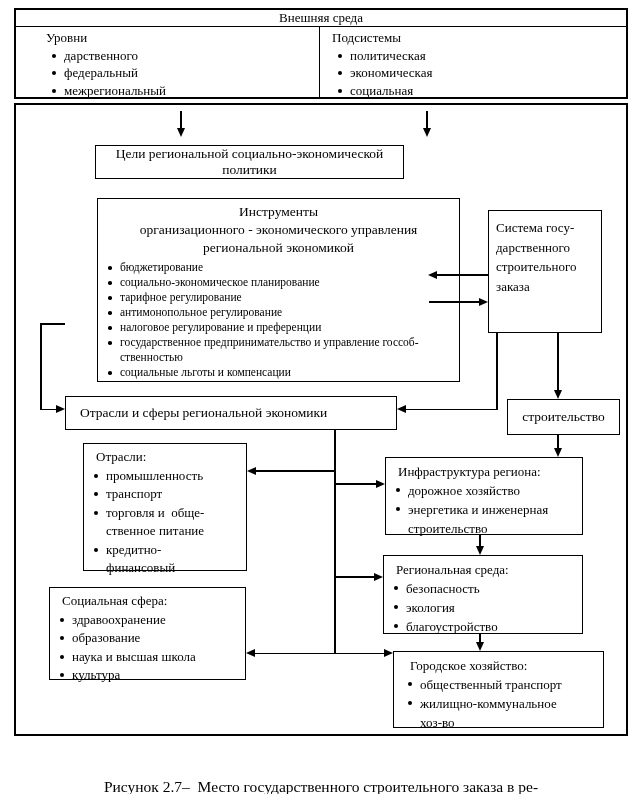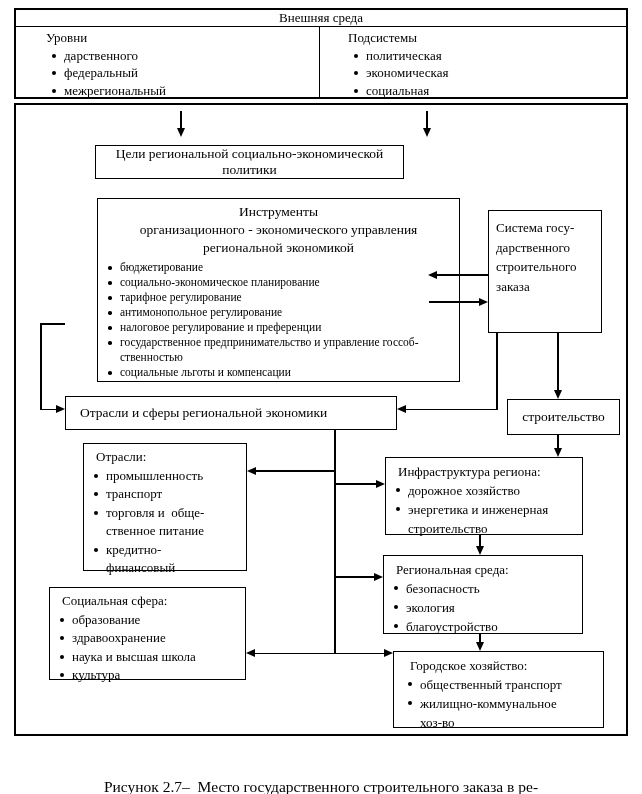--- a/index.html
+++ b/index.html
@@ -22,21 +22,21 @@
   .bdot{flex:0 0 22px;padding-left:10px;}
   .bdot::before{content:"";display:block;width:4px;height:4px;border-radius:50%;background:#000;margin-top:7px;}
   .btxt{flex:1;white-space:pre-wrap;}
   .boxtitle{padding-left:12px;}
   
   .tophead{height:17px;border-bottom:1.5px solid #000;font-size:13px;line-height:16px;text-align:center;}
   .topcols{display:flex;height:70px;}
   .tcol{padding-top:2px;font-size:13px;line-height:17.5px;}
   .tcol .brow .bdot::before{margin-top:7px;}
   .tcol-l{width:303px;padding-left:30px;}
-  .tcol-r{flex:1;border-left:1.5px solid #000;padding-left:28px;}
+  .tcol-r{flex:1;border-left:1.5px solid #000;padding-left:12px;}
   .tcol .bdot{flex:0 0 18px;padding-left:6px;}
   
   .instr-title{font-size:13.5px;line-height:18px;text-align:center;white-space:pre-wrap;padding-top:4px;}
   .instr-list{font-size:11.5px;line-height:15px;margin-top:3px;}
   .instr-list .bdot::before{margin-top:6px;width:3.5px;height:3.5px;}
   
   .lbox{font-size:13px;line-height:18.5px;padding-top:4px;}
   .caption{position:absolute;left:0;width:642px;text-align:center;font-size:15.5px;line-height:21px;white-space:pre-wrap;margin-top:32px;}
 </style>
 </head>
@@ -232,25 +232,25 @@
       </div>
   </div>
 
   <div class="vl" style="left:479px;top:634px;height:9px;"></div>
   <div class="arrD" style="left:475.5px;top:642px;"></div>
 
   <div class="box lbox" style="left:49px;top:587px;width:197px;height:93px;">
     <div class="boxtitle">Социальная сфера:</div>
     <div class="brow">
         <span class="bdot"></span>
+        <span class="btxt">здравоохранение</span>
+      </div>
+    <div class="brow">
+        <span class="bdot"></span>
         <span class="btxt">образование</span>
-      </div>
-    <div class="brow">
-        <span class="bdot"></span>
-        <span class="btxt">здравоохранение</span>
       </div>
     <div class="brow">
         <span class="bdot"></span>
         <span class="btxt">наука и высшая школа</span>
       </div>
     <div class="brow">
         <span class="bdot"></span>
         <span class="btxt">культура</span>
       </div>
   </div>

